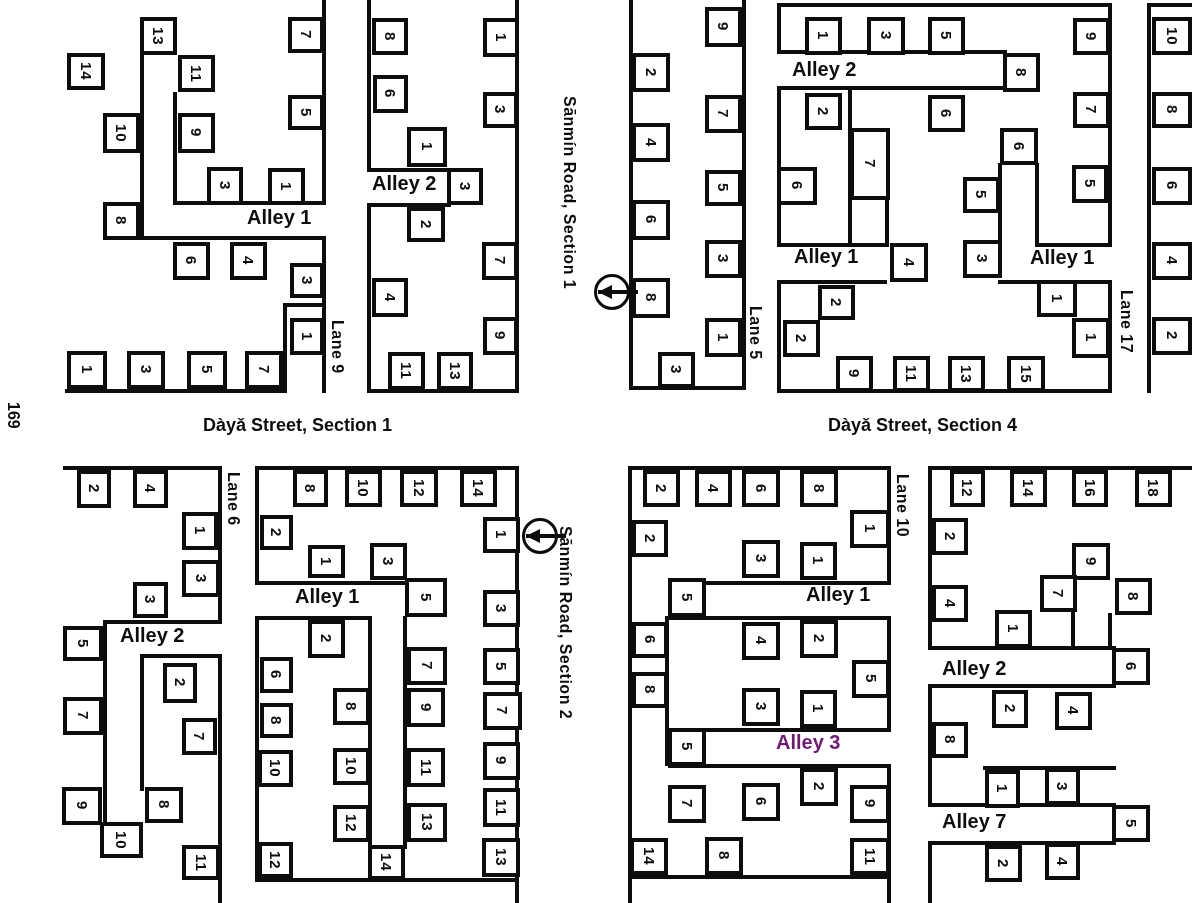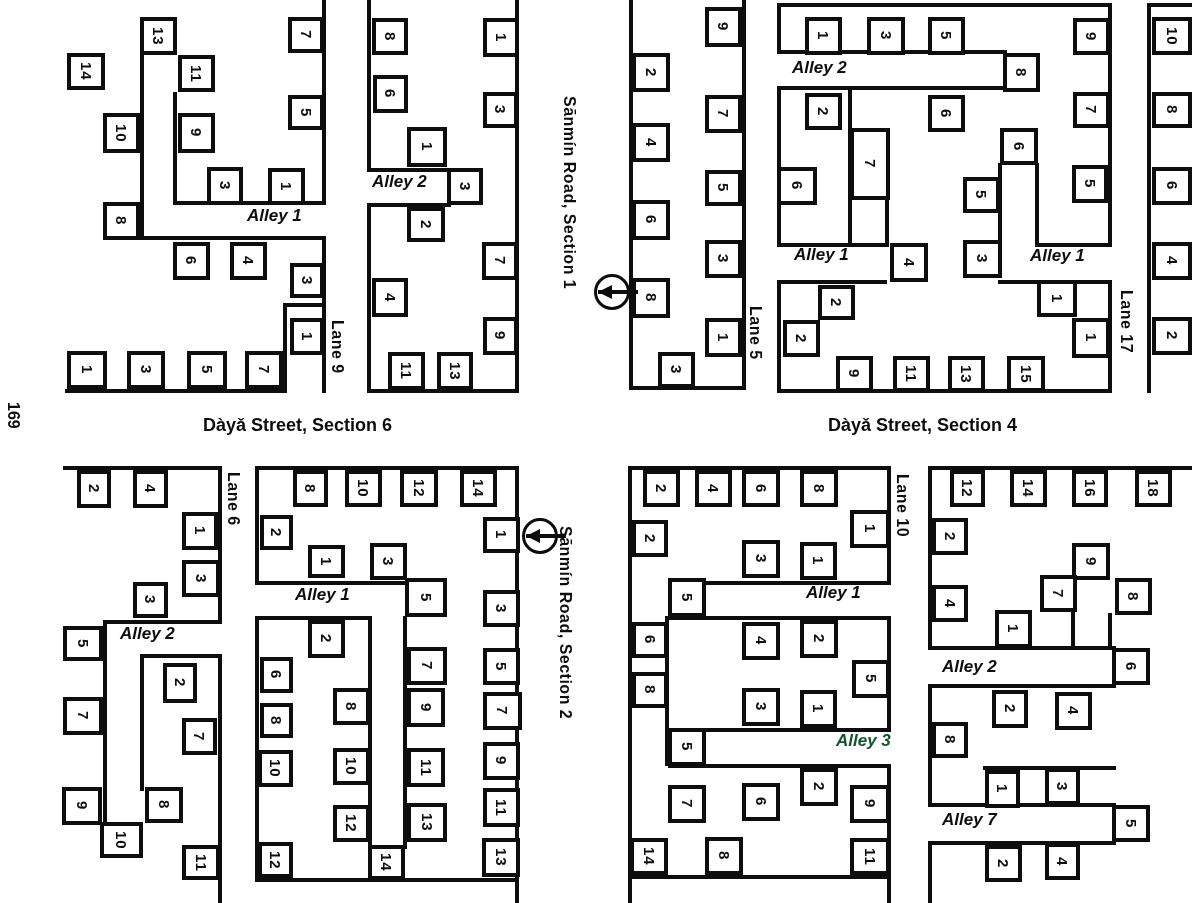--- a/index.html
+++ b/index.html
@@ -6,21 +6,21 @@
   .page{position:relative;width:1192px;height:903px;background:#ffffff;overflow:hidden;
         font-family:"Liberation Sans",sans-serif;}
   .stage{position:absolute;inset:0;}
   .mline{position:absolute;background:#0d0d0d;z-index:1;}
   .plot-box{position:absolute;box-sizing:border-box;border:4px solid #0d0d0d;background:#ffffff;
             display:flex;align-items:center;justify-content:center;z-index:2;}
   .plot-box span{writing-mode:vertical-rl;text-orientation:sideways;
                  font-weight:bold;font-size:15px;line-height:1;color:#0d0d0d;letter-spacing:1px;}
   .map-label{position:absolute;color:#0d0d0d;font-weight:bold;white-space:nowrap;z-index:3;}
   .map-label.v{writing-mode:vertical-rl;text-orientation:sideways;}
-  .lbl-alley{font-size:17px;font-style:italic;}
+  .lbl-alley{font-size:20px;}
   .lbl-street{font-size:18px;}
   .lbl-road{font-size:16px;letter-spacing:.5px;}
   .lbl-lane{font-size:16px;letter-spacing:.5px;}
   .lbl-page{font-size:16px;}
   .north{position:absolute;z-index:3;}
   .north .circ{position:absolute;inset:0;border:3px solid #0d0d0d;border-radius:50%;background:#fff;}
   .north .shaft{position:absolute;background:#0d0d0d;}
   .north .head{position:absolute;width:0;height:0;border-top:7px solid transparent;
                border-bottom:7px solid transparent;border-right:14px solid #0d0d0d;}
 </style>
@@ -562,30 +562,30 @@
       </div>
       <div class="map-label lbl-alley" style="left: 247px; top: 206px; color: rgb(13, 13, 13);">Alley 1</div>
       <div class="map-label lbl-alley" style="left: 372px; top: 172px; color: rgb(13, 13, 13);">Alley 2</div>
       <div class="map-label v lbl-lane" style="left: 328px; top: 320px; color: rgb(13, 13, 13);">Lane 9</div>
       <div class="map-label v lbl-road" style="left: 560px; top: 96px; color: rgb(13, 13, 13);">Sānmín Road, Section 1</div>
       <div class="map-label v lbl-lane" style="left: 746px; top: 306px; color: rgb(13, 13, 13);">Lane 5</div>
       <div class="map-label lbl-alley" style="left: 792px; top: 58px; color: rgb(13, 13, 13);">Alley 2</div>
       <div class="map-label lbl-alley" style="left: 794px; top: 245px; color: rgb(13, 13, 13);">Alley 1</div>
       <div class="map-label lbl-alley" style="left: 1030px; top: 246px; color: rgb(13, 13, 13);">Alley 1</div>
       <div class="map-label v lbl-lane" style="left: 1117px; top: 290px; color: rgb(13, 13, 13);">Lane 17</div>
-      <div class="map-label lbl-street" style="left: 203px; top: 415px; color: rgb(13, 13, 13);">Dàyǎ Street, Section 6</div>
+      <div class="map-label lbl-street" style="left: 203px; top: 415px; color: rgb(13, 13, 13);">Dàyǎ Street, Section 1</div>
       <div class="map-label lbl-street" style="left: 828px; top: 415px; color: rgb(13, 13, 13);">Dàyǎ Street, Section 4</div>
       <div class="map-label v lbl-page" style="left: 4px; top: 402px; color: rgb(13, 13, 13);">169</div>
       <div class="map-label v lbl-lane" style="left: 224px; top: 472px; color: rgb(13, 13, 13);">Lane 6</div>
       <div class="map-label lbl-alley" style="left: 120px; top: 624px; color: rgb(13, 13, 13);">Alley 2</div>
       <div class="map-label lbl-alley" style="left: 295px; top: 585px; color: rgb(13, 13, 13);">Alley 1</div>
       <div class="map-label v lbl-road" style="left: 556px; top: 526px; color: rgb(13, 13, 13);">Sānmín Road, Section 2</div>
       <div class="map-label v lbl-lane" style="left: 893px; top: 474px; color: rgb(13, 13, 13);">Lane 10</div>
       <div class="map-label lbl-alley" style="left: 806px; top: 583px; color: rgb(13, 13, 13);">Alley 1</div>
-      <div class="map-label lbl-alley" style="left: 836px; top: 731px; color: #14532d;">Alley 3</div>
+      <div class="map-label lbl-alley" style="left: 776px; top: 731px; color: #701a75;">Alley 3</div>
       <div class="map-label lbl-alley" style="left: 942px; top: 657px; color: rgb(13, 13, 13);">Alley 2</div>
       <div class="map-label lbl-alley" style="left: 942px; top: 810px; color: rgb(13, 13, 13);">Alley 7</div>
       <div class="north" style="left: 594px; top: 274px; width: 36px; height: 36px;">
         <div class="circ"></div>
         <div class="shaft" style="left: 4px; top: 16px; width: 40px; height: 4px; background: rgb(13, 13, 13);"></div>
         <div class="head" style="left: 4px; top: 11px; border-right-color: rgb(13, 13, 13);"></div>
       </div>
       <div class="north" style="left: 522px; top: 518px; width: 36px; height: 36px;">
         <div class="circ"></div>
         <div class="shaft" style="left: 4px; top: 16px; width: 40px; height: 4px; background: rgb(13, 13, 13);"></div>

